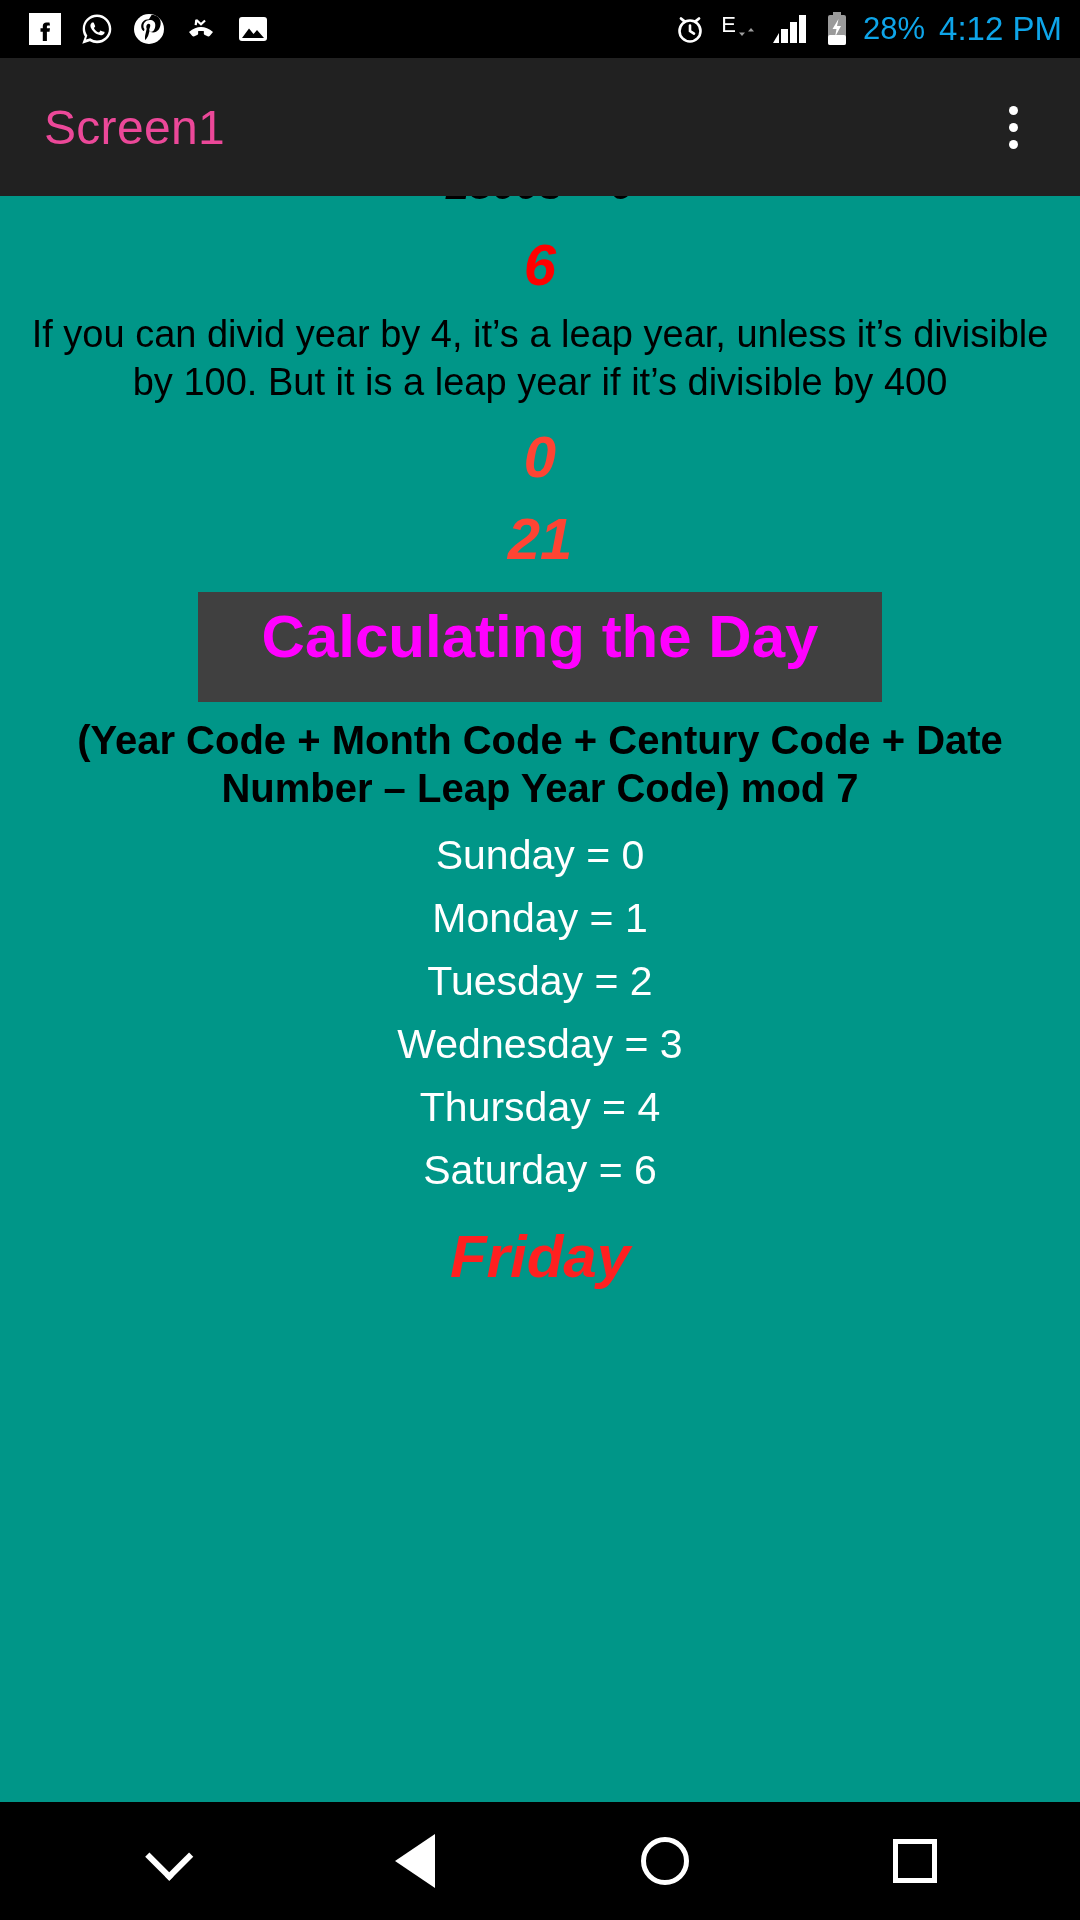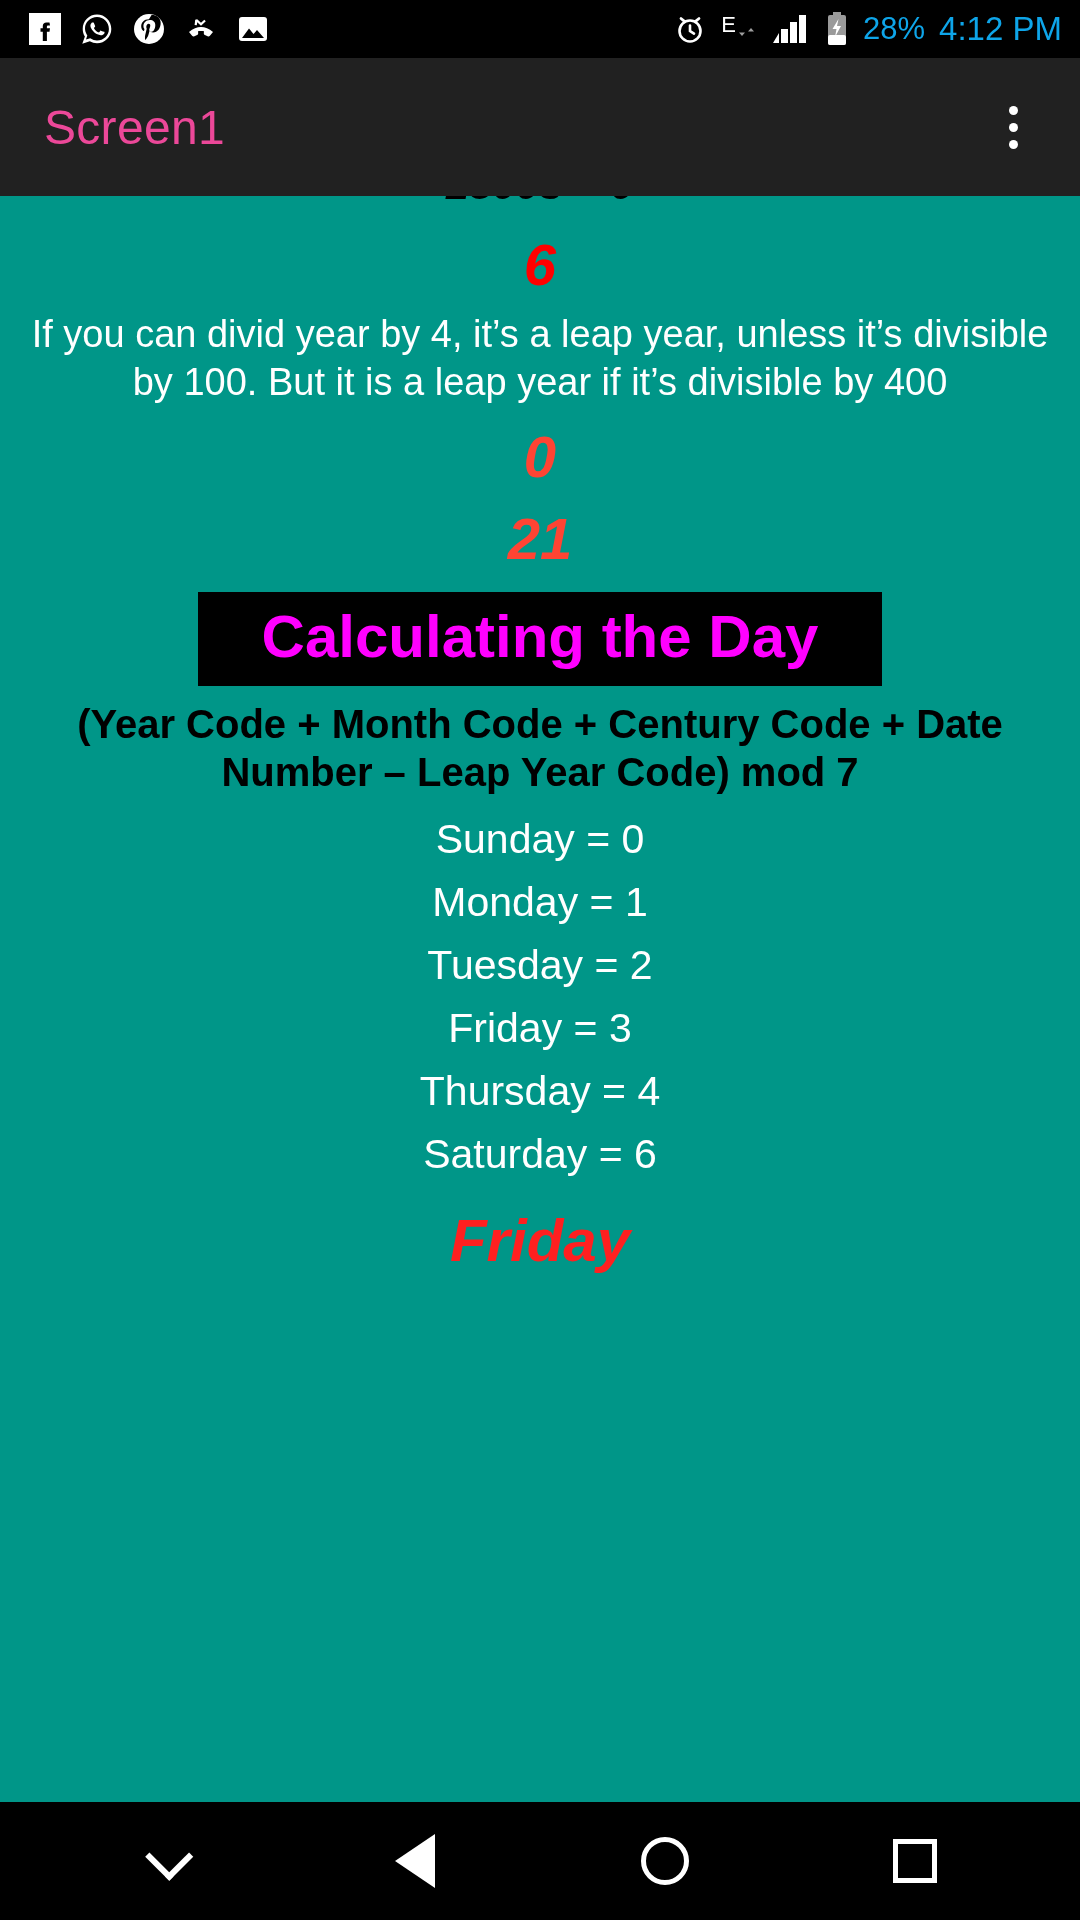--- a/index.html
+++ b/index.html
@@ -130,37 +130,37 @@
   .heading {
     font-size: 45px;
     font-weight: bold;
     color: #000000;
     line-height: 50px;
     margin: 14px 0 10px;
   }
   .paragraph {
     font-size: 38px;
     font-weight: 400;
-    color: #ffffff;
+    color: #000000;
     line-height: 48px;
     margin: 14px 0 6px;
     padding: 0 4px;
   }
   .banner-wrap {
     margin: 22px 0 14px;
     display: flex;
     justify-content: center;
   }
   .banner {
-    background: #000000;
+    background: #404040;
     color: #ff00ff;
     font-size: 60px;
     font-weight: bold;
     line-height: 62px;
-    padding: 14px 18px 18px;
+    padding: 14px 18px 34px;
     width: 684px;
     text-align: center;
     white-space: nowrap;
     overflow: hidden;
   }
   .formula {
     font-size: 40px;
     font-weight: bold;
     color: #000000;
     line-height: 48px;
@@ -337,21 +337,21 @@
       <div class="banner-wrap">
         <div class="banner">Calculating the Day</div>
       </div>
 
       <div class="row formula">(Year Code + Month Code + Century Code + Date Number – Leap Year Code) mod 7</div>
 
       <div class="daylist">
         <div class="dayrow">Sunday = 0</div>
         <div class="dayrow">Monday = 1</div>
         <div class="dayrow">Tuesday = 2</div>
-        <div class="dayrow">Friday = 3</div>
+        <div class="dayrow">Wednesday = 3</div>
         <div class="dayrow">Thursday = 4</div>
         <div class="dayrow">Saturday = 6</div>
       </div>
 
       <div class="row result">Friday</div>
 
     </div>
   </div>
 
   <div class="navbar">

